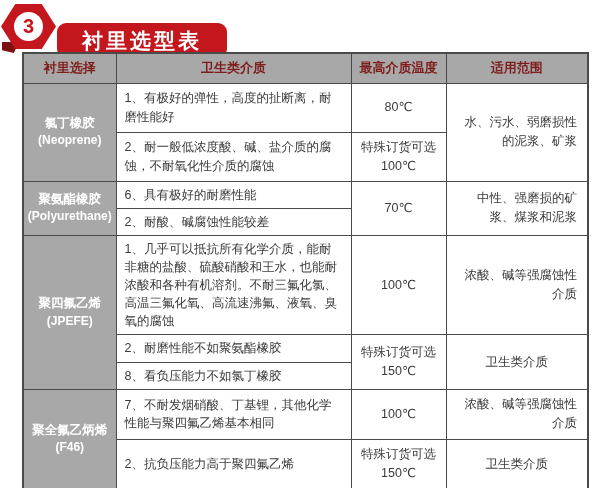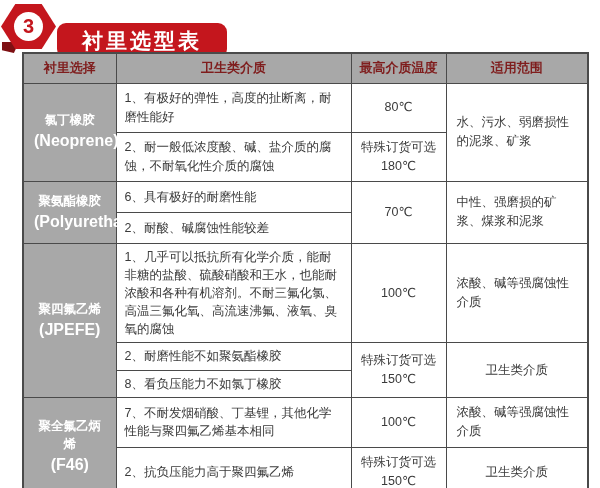--- a/index.html
+++ b/index.html
@@ -56,31 +56,31 @@
 
   th.colhdr {
     background: #a8a8a8; color: #7f1d1d;
     font-size: 13px; font-weight: bold;
     height: 30px; text-align: center;
   }
   td.lining {
     background: #a8a8a8; color: #ffffff;
     font-weight: bold; text-align: center;
     font-size: 12.5px; line-height: 1.45;
-    padding: 10px;
+    padding: 2px;
   }
-  td.lining .en { font-size: 16px; }
+  td.lining .en { font-size: 12px; }
   td.perf {
     text-align: left; padding: 4px 8px; line-height: 1.45;
   }
   td.temp {
     text-align: center; padding: 2px 3px; line-height: 1.5;
   }
   td.scope {
-    text-align: left; padding: 4px 10px; line-height: 1.5;
+    text-align: right; padding: 4px 10px; line-height: 1.5;
   }
   td.scope.center { text-align: center; }
 
   tr.h49 { height: 49px; }
   tr.h25 { height: 25px; }
   tr.h26 { height: 26px; margin-left: 47px; }
   tr.h80 { height: 80px; }
   tr.h50 { height: 50px; }
 </style>
 </head>
@@ -113,21 +113,21 @@
       <td class="lining" rowspan="2">
         <div>氯丁橡胶</div>
         <div class="en">(Neoprene)</div>
       </td>
       <td class="perf">1、有极好的弹性，高度的扯断离，耐磨性能好</td>
       <td class="temp">80℃</td>
       <td class="scope" rowspan="2">水、污水、弱磨损性的泥浆、矿浆</td>
     </tr>
     <tr class="h49">
       <td class="perf">2、耐一般低浓度酸、碱、盐介质的腐蚀，不耐氧化性介质的腐蚀</td>
-      <td class="temp">特殊订货可选 180℃</td>
+      <td class="temp">特殊订货可选 100℃</td>
     </tr>
 
     <tr class="h25">
       <td class="lining" rowspan="2">
         <div>聚氨酯橡胶</div>
         <div class="en">(Polyurethane)</div>
       </td>
       <td class="perf">6、具有极好的耐磨性能</td>
       <td class="temp" rowspan="2">70℃</td>
       <td class="scope" rowspan="2">中性、强磨损的矿浆、煤浆和泥浆</td>

